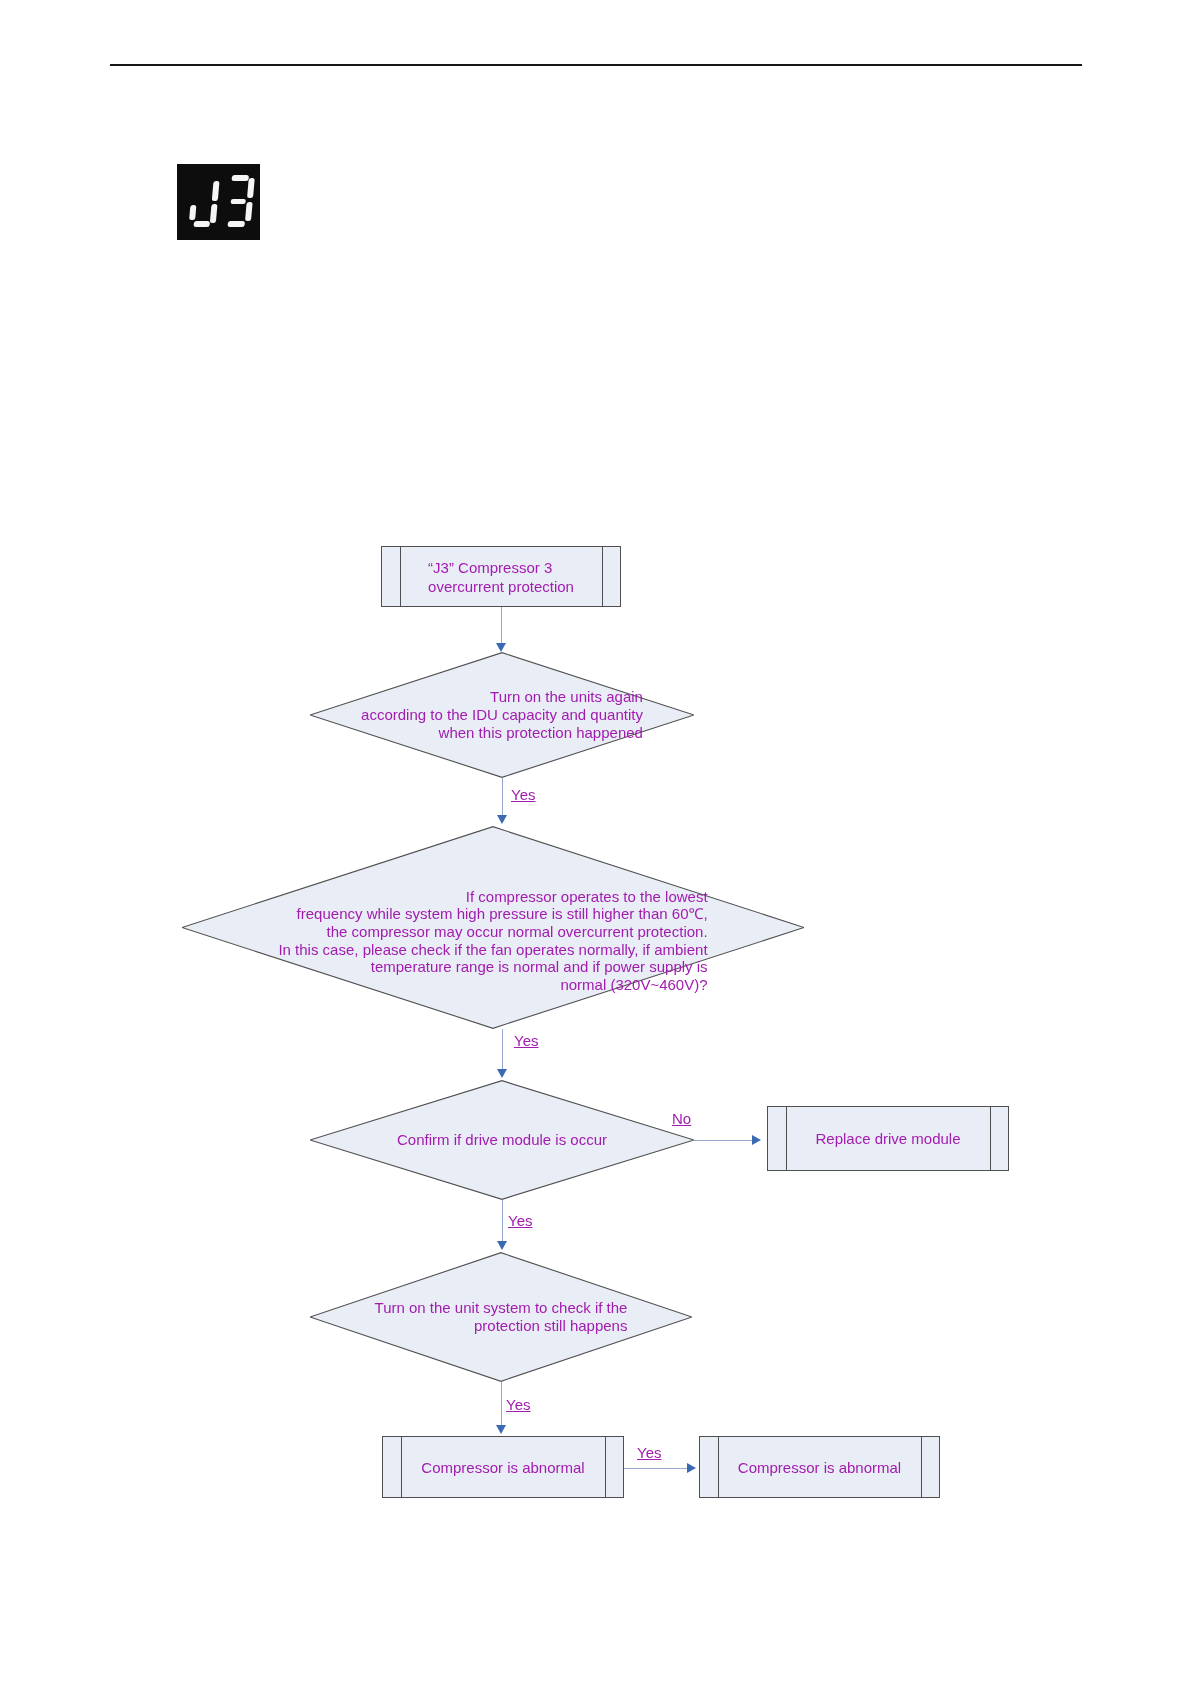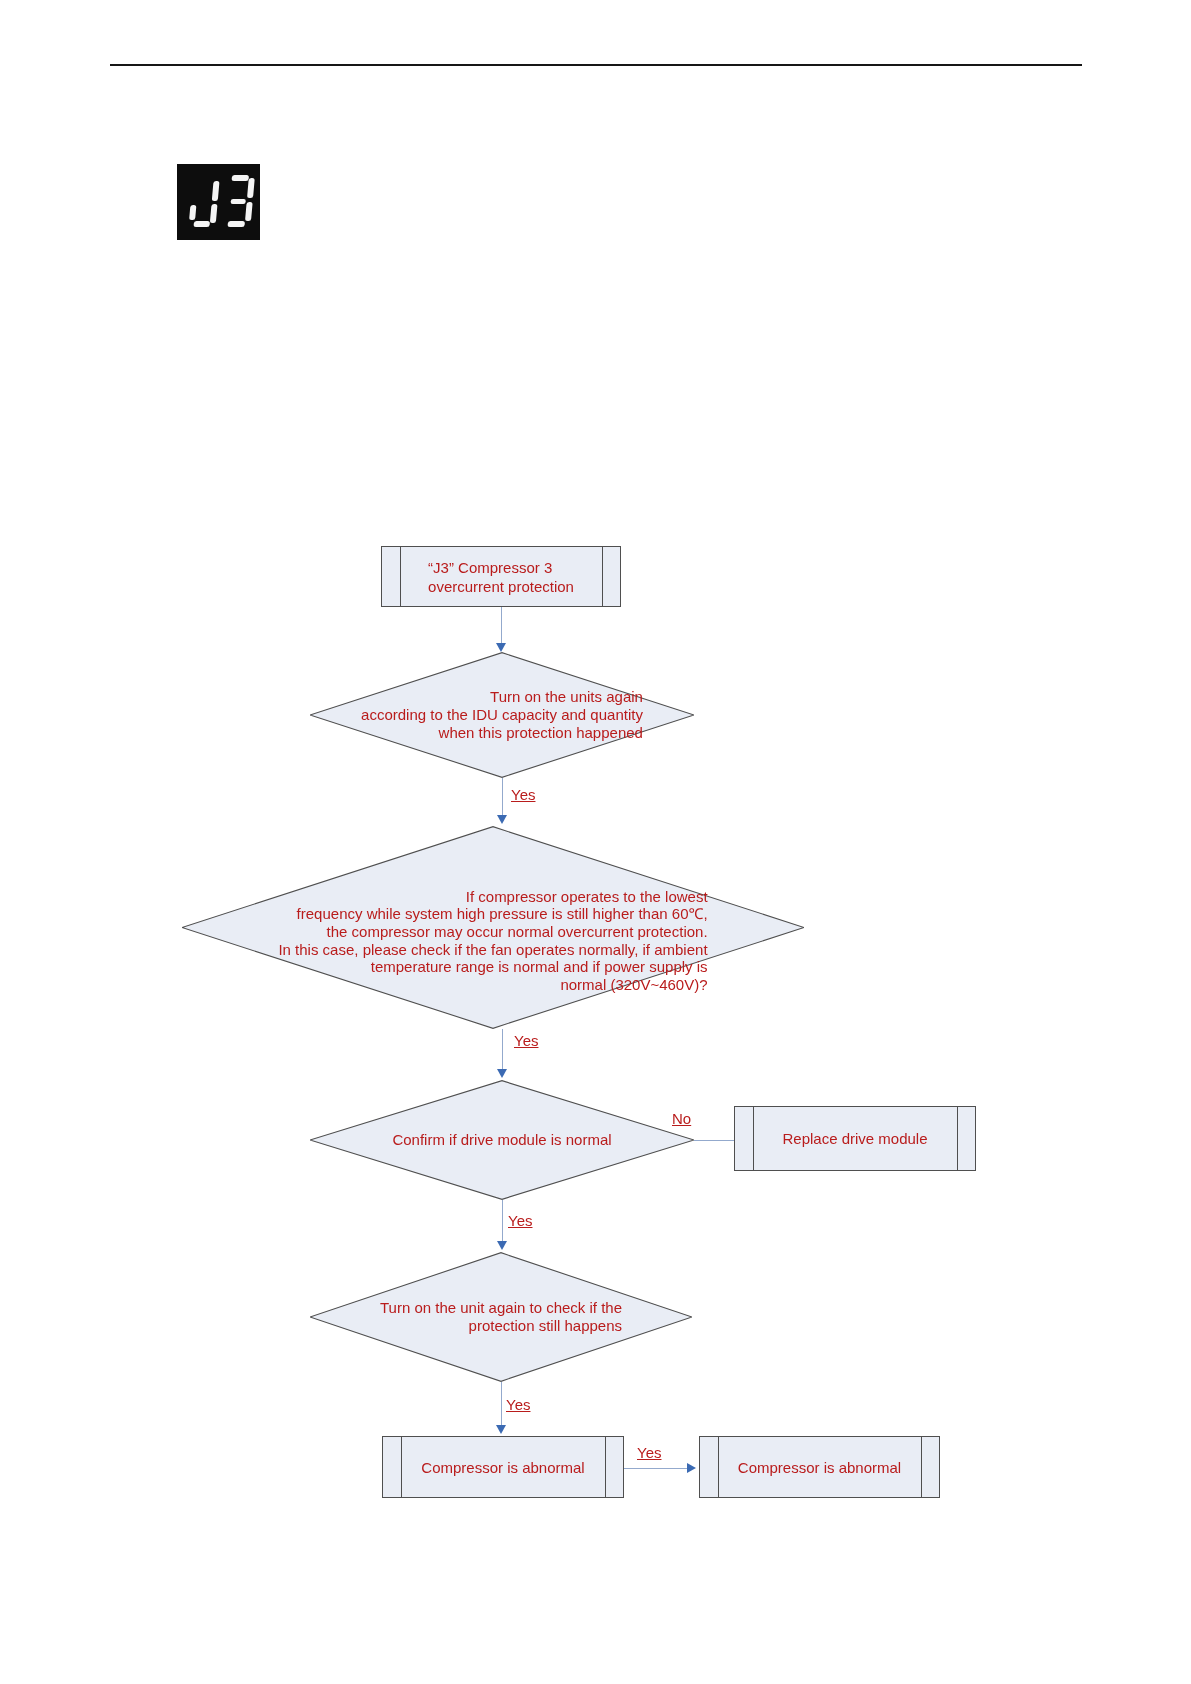--- a/index.html
+++ b/index.html
@@ -1,39 +1,39 @@
 <!DOCTYPE html>
 <html><head>
 <meta charset="utf-8">
 <style>
   html,body{margin:0;padding:0;background:#ffffff;}
   #page{
     position:relative;width:1191px;height:1684px;background:#ffffff;
-    font-family:"Liberation Sans",sans-serif;color:#b91c1c;overflow:hidden;
+    font-family:"Liberation Sans",sans-serif;color:#a21caf;overflow:hidden;
   }
   .abs{position:absolute;}
   .top-rule{left:110px;top:64px;width:972px;height:2px;background:#161616;}
 
   
   .seg-display{left:177px;top:164px;width:83px;height:76px;background:#0d0d0d;}
 
   
   .pbox{
     background:#e9edf5;border:1.4px solid #4f4f4f;box-sizing:border-box;
     display:flex;align-items:center;justify-content:center;
     font-size:15px;line-height:19px;white-space:pre-line;
   }
   .pbox .bar-l,.pbox .bar-r{position:absolute;top:0;bottom:0;width:1px;background:#4f4f4f;}
   .pbox .bar-l{left:18px;}
   .pbox .bar-r{right:17px;}
   .pbox .pbox-text{position:relative;text-align:left;}
   .pbox.center .pbox-text{text-align:center;}
 
   #node-start{left:381px;top:546px;width:240px;height:61px;}
-  #node-replace{left:734px;top:1106px;width:242px;height:65px;}
+  #node-replace{left:767px;top:1106px;width:242px;height:65px;}
   #node-final-left{left:382px;top:1436px;width:242px;height:62px;}
   #node-final-right{left:699px;top:1436px;width:241px;height:62px;}
 
   
   .diamond{box-sizing:border-box;}
   .diamond svg{position:absolute;left:0;top:0;width:100%;height:100%;}
   .diamond .d-text{
     position:absolute;left:0;top:0;width:100%;height:100%;
     display:flex;align-items:center;justify-content:center;
     text-align:right;font-size:15px;line-height:18px;white-space:pre-line;
@@ -128,42 +128,42 @@
   </div>
 
   <span id="lbl-yes2" class="abs branch-label">Yes</span>
   <div id="c2" class="abs vconn"></div>
   <div id="c2h" class="abs varrow"></div>
 
   <div id="node-d3" class="abs diamond">
     <svg viewBox="0 0 384 120" preserveAspectRatio="none">
       <polygon points="0,60 192,0.7 384,60 192,119.3" fill="#e9edf5" stroke="#4f4f4f" stroke-width="1.1"></polygon>
     </svg>
-    <div class="d-text">Confirm if drive module is normal</div>
+    <div class="d-text">Confirm if drive module is occur</div>
   </div>
 
   <span id="lbl-no1" class="abs branch-label">No</span>
   <div id="cno" class="abs hconn"></div>
   <div id="cnoh" class="abs harrow"></div>
 
   <div id="node-replace" class="abs pbox center">
     <span class="bar-l"></span>
     <span class="bar-r"></span>
     <div class="pbox-text">Replace drive module</div>
   </div>
 
   <span id="lbl-yes3" class="abs branch-label">Yes</span>
   <div id="c3" class="abs vconn"></div>
   <div id="c3h" class="abs varrow"></div>
 
   <div id="node-d4" class="abs diamond">
     <svg viewBox="0 0 382 130" preserveAspectRatio="none">
       <polygon points="0,65 191,0.7 382,65 191,129.3" fill="#e9edf5" stroke="#4f4f4f" stroke-width="1.1"></polygon>
     </svg>
-    <div class="d-text">Turn on the unit again to check if the
+    <div class="d-text">Turn on the unit system to check if the
 protection still happens</div>
   </div>
 
   <span id="lbl-yes4" class="abs branch-label">Yes</span>
   <div id="c4" class="abs vconn"></div>
   <div id="c4h" class="abs varrow"></div>
 
   <div id="node-final-left" class="abs pbox center">
     <span class="bar-l"></span>
     <span class="bar-r"></span>

